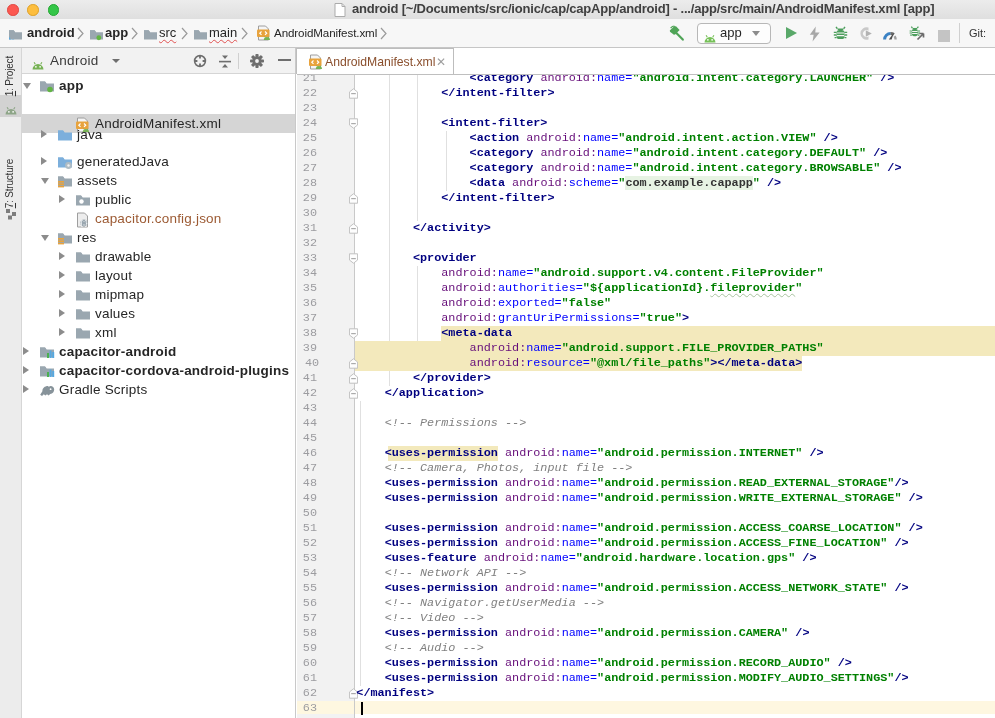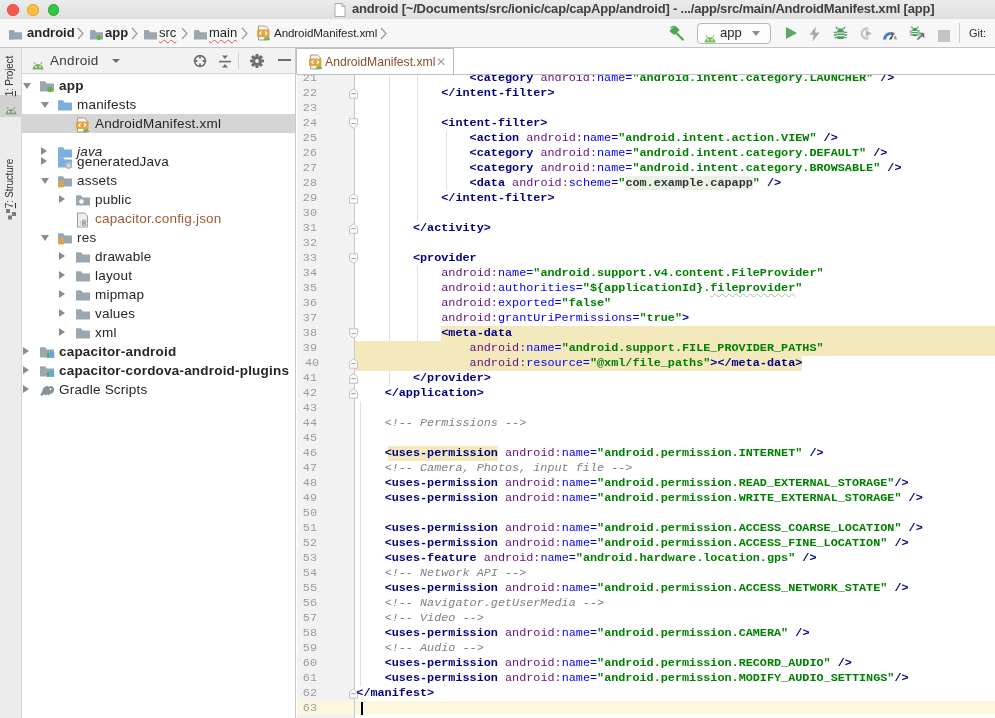--- a/index.html
+++ b/index.html
@@ -250,39 +250,31 @@
   <div id="tree">
 <div class="trow" style="top:0px;">
           <span class="arr down" style="left:1px;"></span>
           <span style="position:absolute;left:17px;top:3px;"><svg width="16" height="14" viewBox="0 0 16 14">
               <path d="M1 2.5 H6 L7.6 4.5 H15 V12.5 H1 Z" fill="#9AA7B0"></path>
               <path d="M1 2.5 H6 L7.6 4.5 H1 Z" fill="#9AA7B0"></path>
               <circle cx="11" cy="10.5" r="2.8" fill="#62B543"></circle>
             </svg></span>
           <span class="lbl " style="left:37px;"><b>app</b></span>
         </div>
-<div class="trow" style="top:19px;">
-          <span class="arr down" style="left:19px;"></span>
-          <span style="position:absolute;left:35px;top:3px;"><svg width="16" height="14" viewBox="0 0 16 14">
-              <path d="M1 2.5 H6 L7.6 4.5 H15 V12.5 H1 Z" fill="#7CAFDC"></path>
-              <path d="M1 2.5 H6 L7.6 4.5 H1 Z" fill="#7CAFDC"></path>
-            </svg></span>
-          <span class="lbl " style="left:55px;">manifests</span>
-        </div>
 <div class="trow sel" style="top:38px;">
           <span style="position:absolute;left:53px;top:3px;"><svg width="15" height="16" viewBox="0 0 15 16">
               <path d="M2.5 1 H9.5 L12.5 4 V15 H2.5 Z" fill="#F5F5F5" stroke="#9E9E9E"></path>
               <rect x="1" y="4.5" width="12.5" height="7.5" rx="1" fill="#E8A33D"></rect>
               <path d="M5.5 6.5 L3.8 8.2 L5.5 9.9 M9 6.5 L10.7 8.2 L9 9.9" fill="none" stroke="#FFFFFF" stroke-width="1.2"></path>
               <path d="M7.8 15 a3.1 3.1 0 0 1 6.2 0 z" fill="#77B255"></path>
               <path d="M9.5 12.7 L8.7 11.6 M12.3 12.7 L13.1 11.6" stroke="#77B255" stroke-width="0.8"></path>
             </svg></span>
           <span class="lbl " style="left:73px;">AndroidManifest.xml</span>
         </div>
-<div class="trow" style="top:66px;font-style:italic;">
+<div class="trow" style="top:49px;">
           <span class="arr right" style="left:19px;"></span>
           <span style="position:absolute;left:35px;top:3px;"><svg width="16" height="14" viewBox="0 0 16 14">
               <path d="M1 2.5 H6 L7.6 4.5 H15 V12.5 H1 Z" fill="#7CAFDC"></path>
               <path d="M1 2.5 H6 L7.6 4.5 H1 Z" fill="#7CAFDC"></path>
             </svg></span>
           <span class="lbl " style="left:55px;">java</span>
         </div>
 <div class="trow" style="top:76px;">
           <span class="arr right" style="left:19px;"></span>
           <span style="position:absolute;left:35px;top:3px;"><svg width="16" height="14" viewBox="0 0 16 14">

